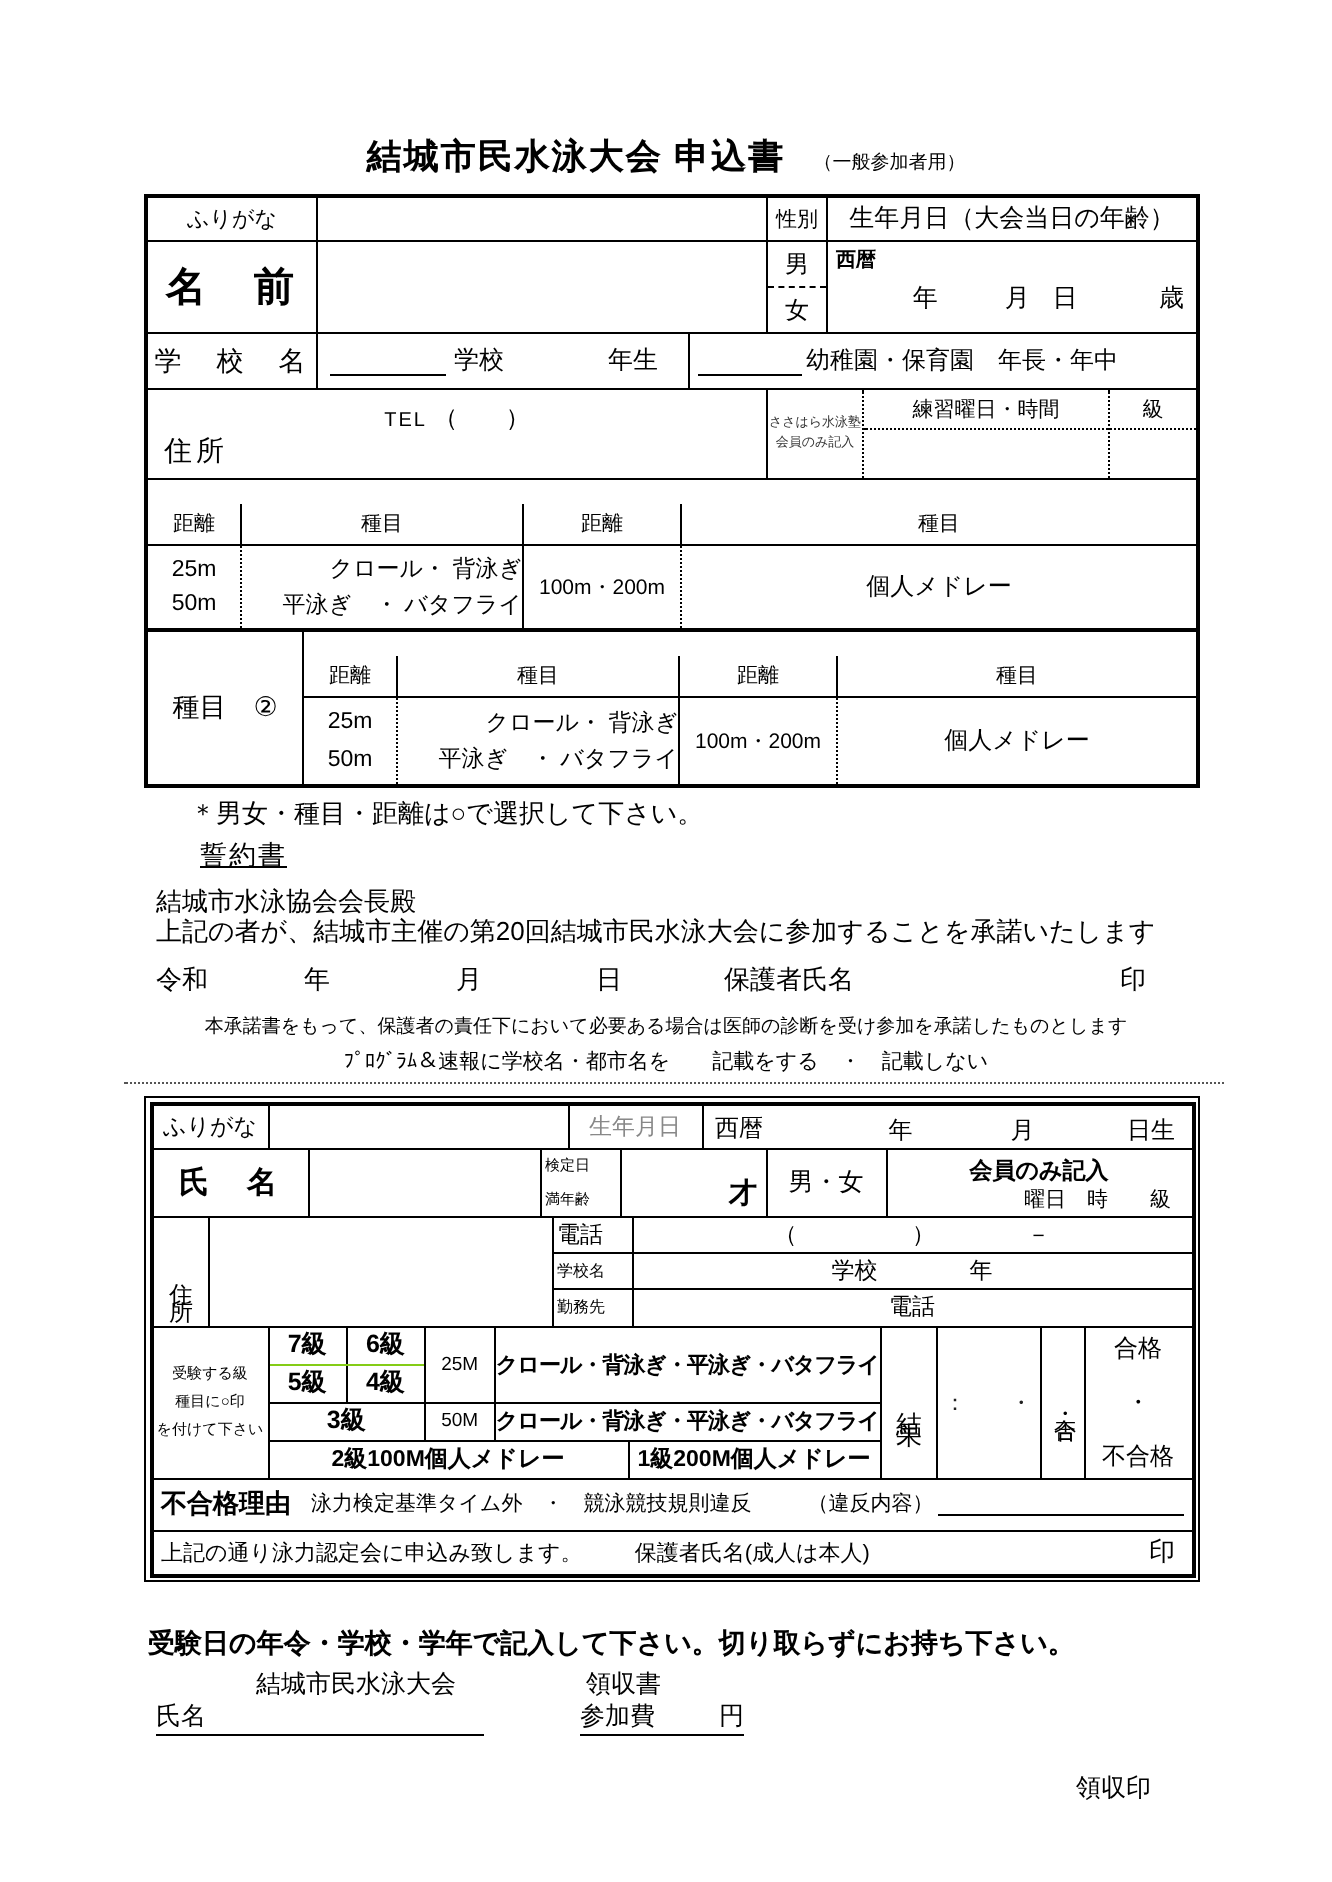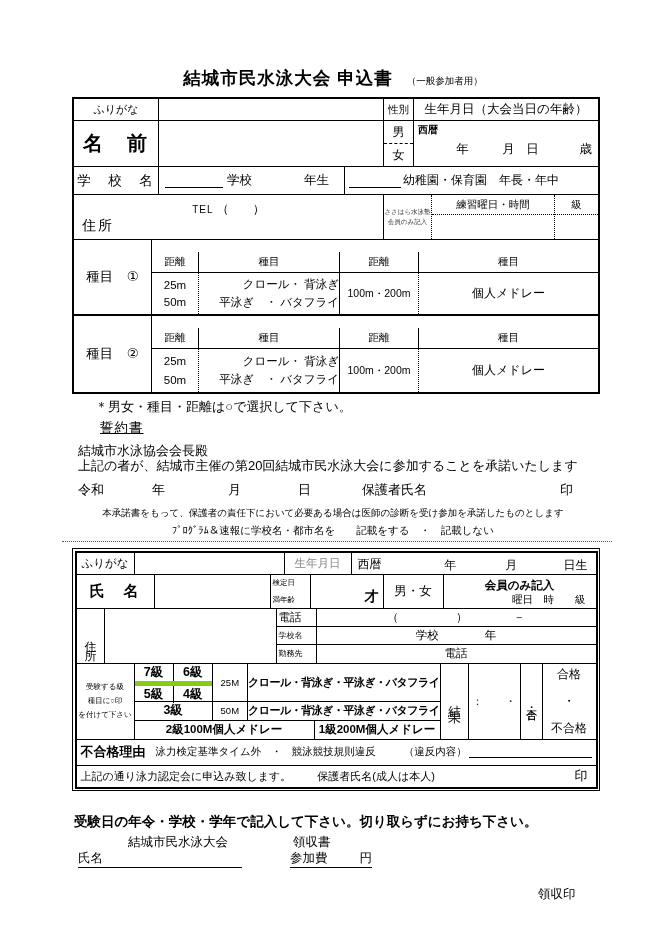--- a/index.html
+++ b/index.html
@@ -113,21 +113,21 @@
   .albl { width:40px; border-right:1px solid #000; display:flex; align-items:center; padding-left:2px; }
   .albl.big { font-size:11.5px; } .albl.small { font-size:8px; }
   .acontent { flex:1; display:flex; align-items:center; justify-content:center; font-size:11.5px; }
 
   .gradeblock { display:flex; height:76px; border-bottom:1px solid #000; }
   .apply-lbl { width:58px; border-right:1px solid #000; display:flex; flex-direction:column; justify-content:center; gap:4px; align-items:center; font-size:7.5px; }
   .grid-left { width:306px; border-right:1px solid #000; display:flex; flex-direction:column; }
   .g-r12 { height:38px; display:flex; border-bottom:1px solid #000; }
   .g-cols { width:80px; display:flex; flex-direction:column; border-right:1px solid #000; }
   .g-cols > div { flex:1; display:flex; }
-  .g-cols > div:first-child { border-bottom:5px solid #84cc16; }
+  .g-cols > div:first-child { border-bottom:1px solid #84cc16; }
   .gc { flex:1; display:flex; align-items:center; justify-content:center; font-size:12.5px; font-weight:bold; }
   .gc:first-child { border-right:1px solid #000; }
   .g-m { width:36px; border-right:1px solid #000; display:flex; align-items:center; justify-content:center; font-size:9.5px; }
   .g-strokes { flex:1; display:flex; align-items:center; justify-content:center; font-size:11px; font-weight:bold; letter-spacing:-0.5px; white-space:nowrap; }
   .g-r3 { height:19px; display:flex; border-bottom:1px solid #000; }
   .g-r3 .g3 { width:80px; border-right:1px solid #000; display:flex; align-items:center; justify-content:center; font-size:12.5px; font-weight:bold; }
   .g-r4 { flex:1; display:flex; }
   .g-r4 > div { display:flex; align-items:center; justify-content:center; font-size:11.5px; font-weight:bold; white-space:nowrap; }
   .g2cell { width:180px; border-right:1px solid #000; }
   .g1cell { flex:1; }
@@ -221,21 +221,20 @@
         <div class="phead">練習曜日・時間</div>
         <div class="pbody"></div>
       </div>
       <div class="ccol">
         <div class="phead">級</div>
         <div class="pbody"></div>
       </div>
     </div>
 
     <div class="evblock">
-      <div class="ev-label">種目　①</div>
       <div class="ev-grid">
         <div class="ev-head">
           <div class="cw1">距離</div>
           <div class="cw2">種目</div>
           <div class="cw3">距離</div>
           <div class="cw4">種目</div>
         </div>
         <div class="ev-body">
           <div class="eb-d">
             <div>25m</div>

